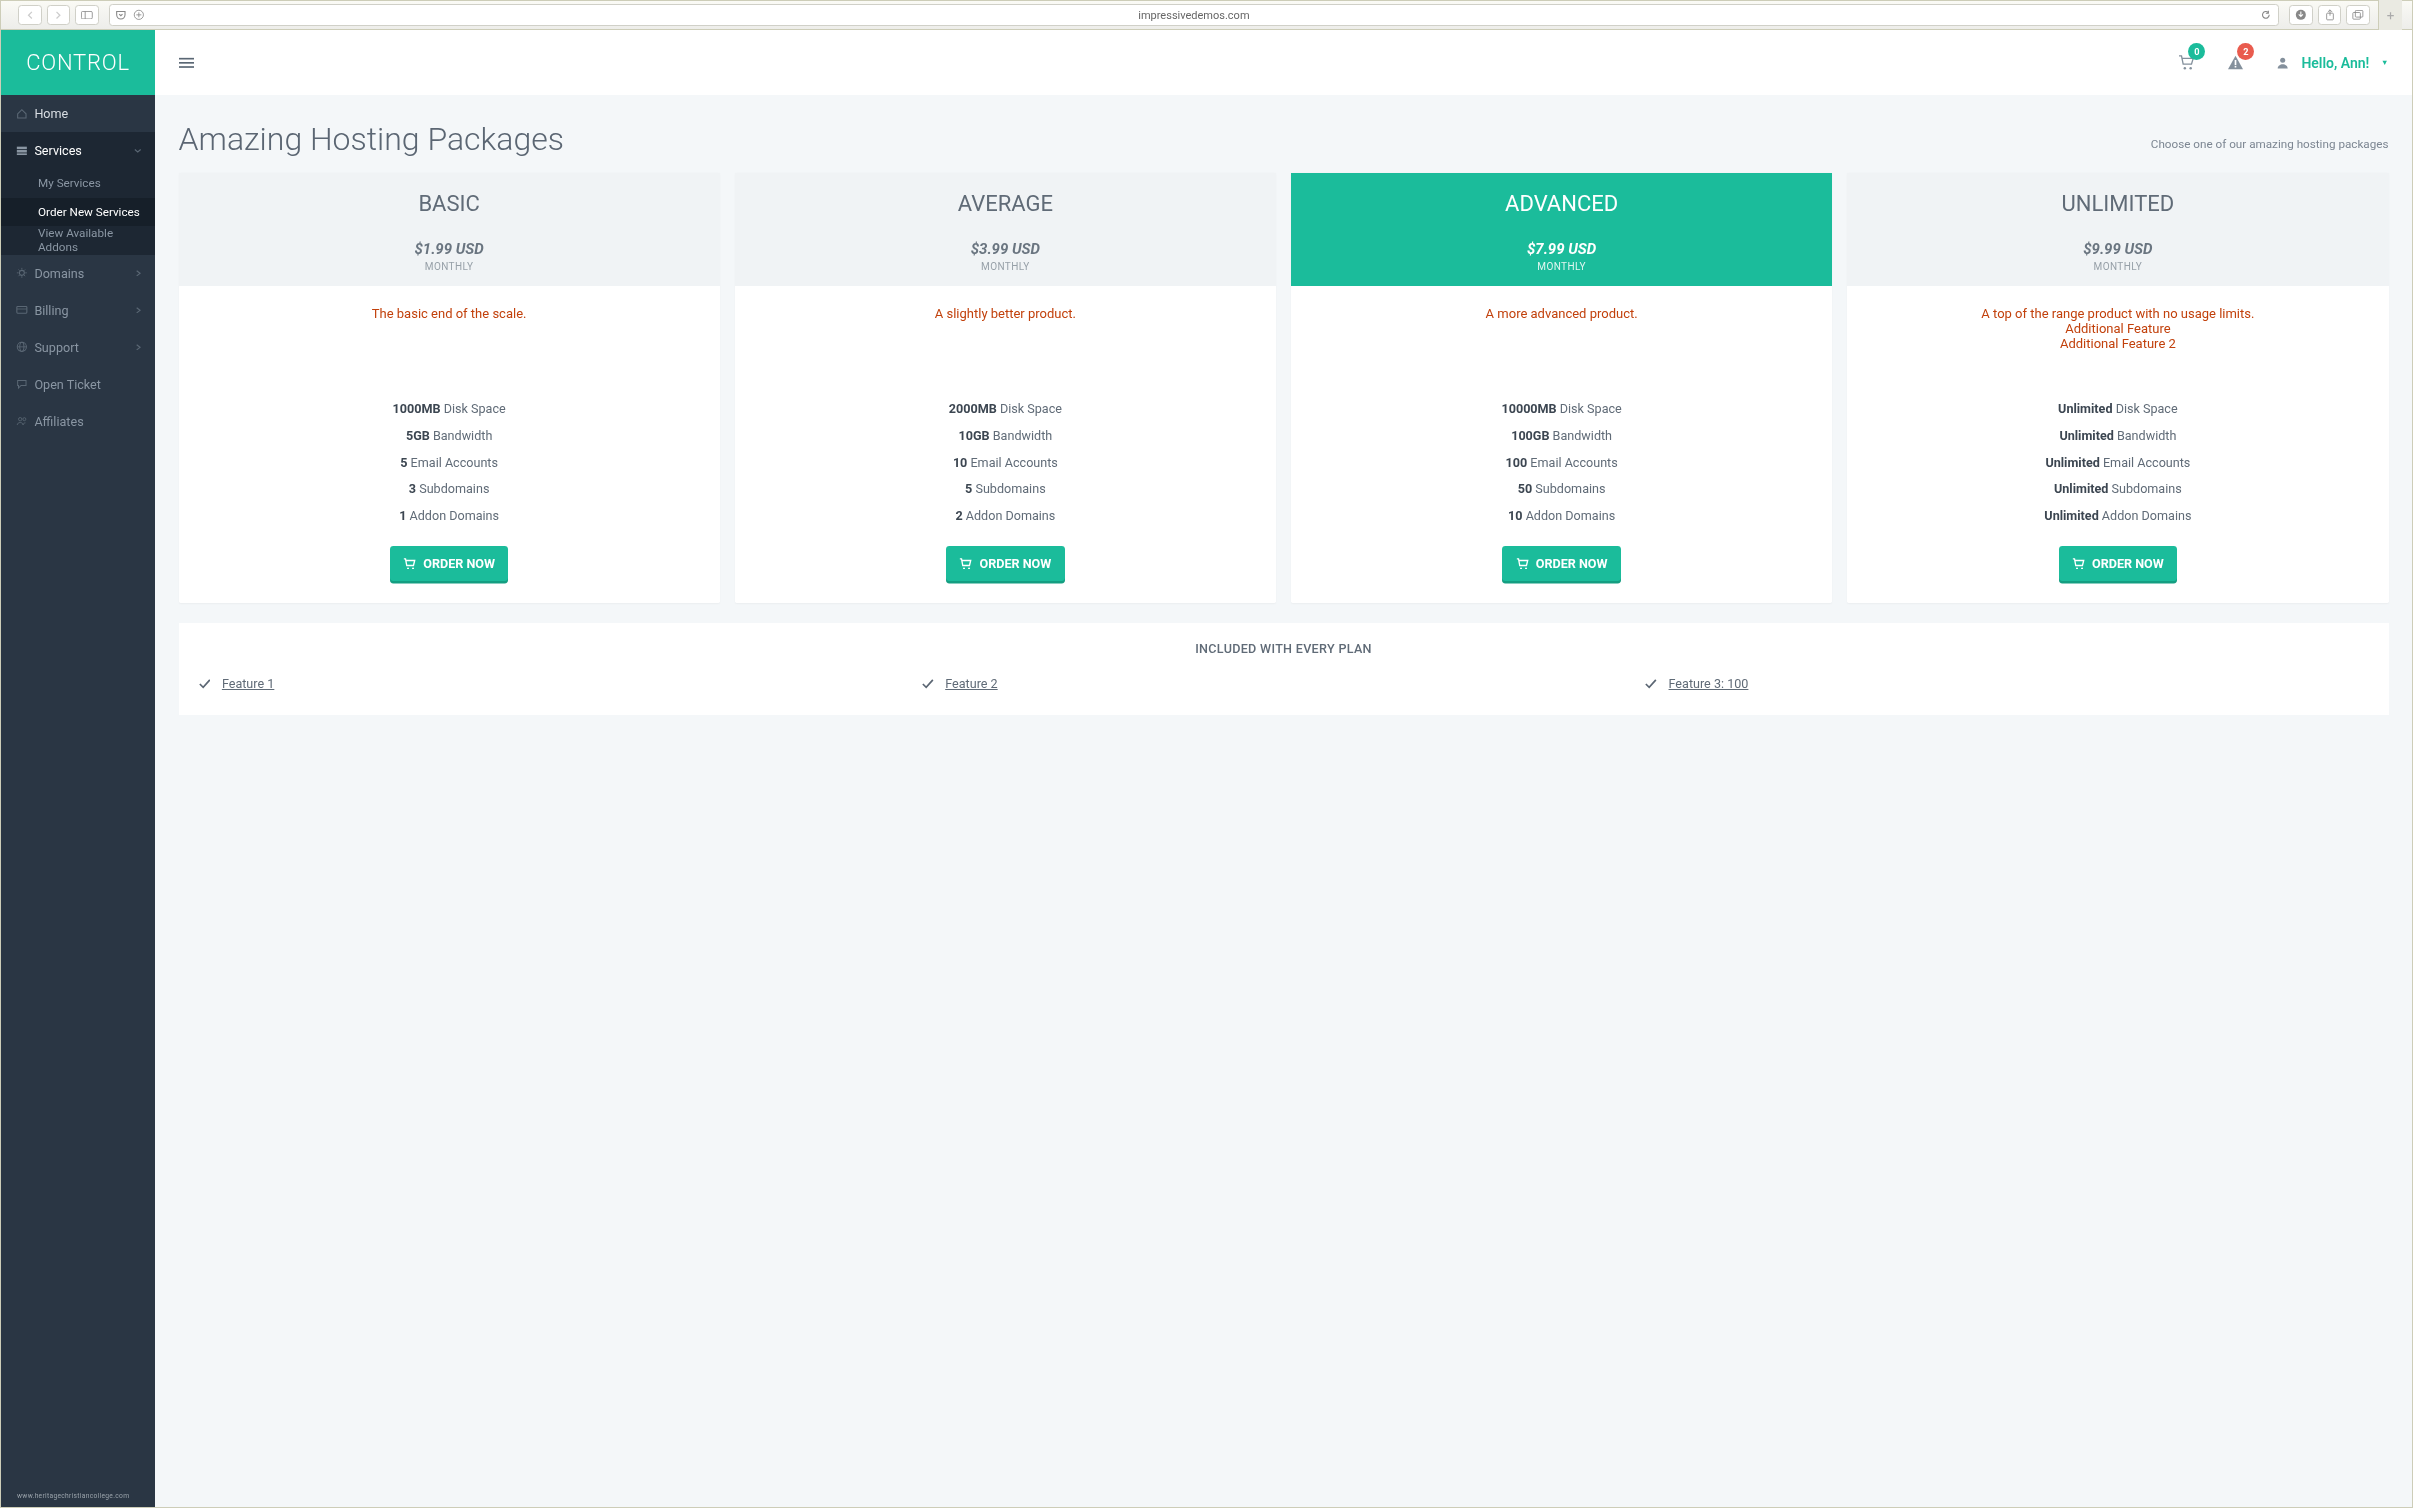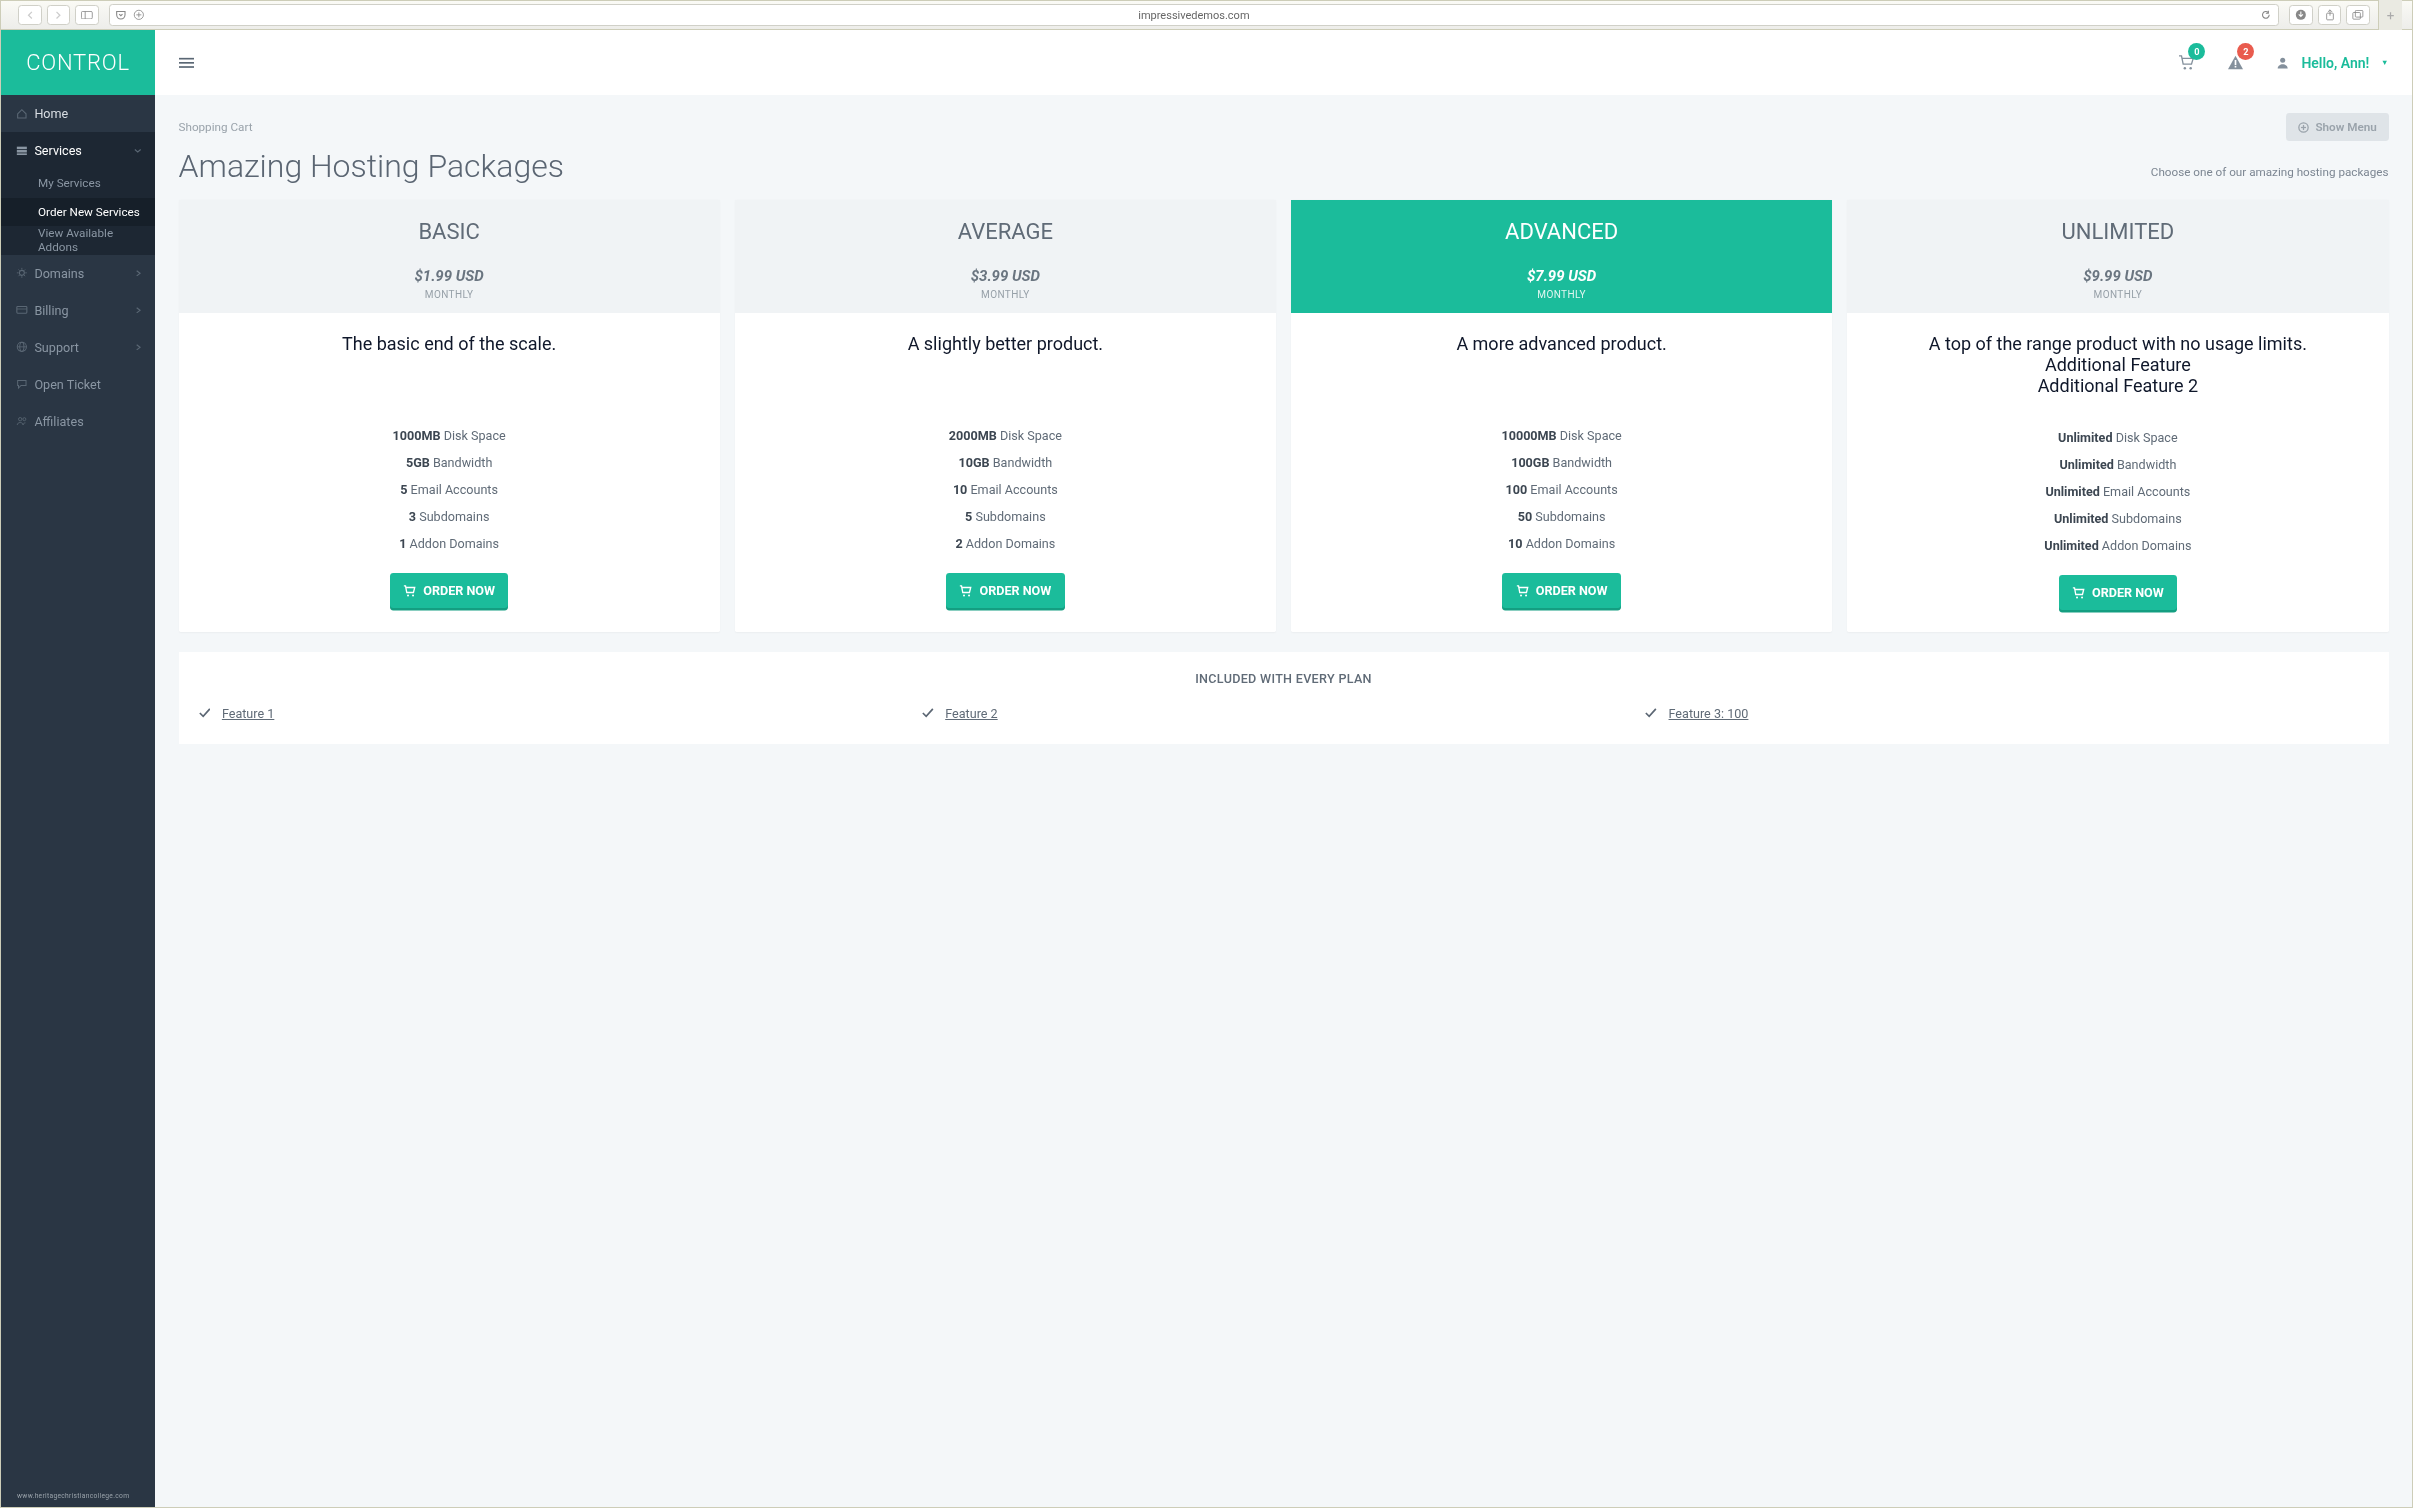--- a/index.html
+++ b/index.html
@@ -172,21 +172,21 @@
   padding-bottom: 22px;
 }
 .plan-head { padding: 18.4px 11.7px 13.4px; background: #f0f3f5; }
 .plan-head.featured { background: #1bbc9b; }
 .plan-name { font-size: 22px; font-weight: 400; color: #606b77; }
 .plan-head.featured .plan-name { color: #fff; }
 .plan-price { margin-top: 23.5px; font-style: italic; font-weight: 700; font-size: 15px; color: #6a7580; }
 .plan-head.featured .plan-price { color: #fff; }
 .plan-period { font-size: 10px; color: #97a0a8; margin-top: 3.4px; letter-spacing: 0.4px; }
 .plan-head.featured .plan-period { color: #e1f6f0; }
-.plan-desc { padding: 20px 15px; font-size: 18px; color: #0f172a; min-height: 101px; }
+.plan-desc { padding: 20px 15px; font-size: 13px; color: #c2410c; min-height: 101px; }
 .plan-desc .line { display: block; }
 .plan-specs { padding: 8.4px 15px 17px; }
 .spec { font-size: 12.6px; color: #606b77; padding: 5.9px 0; }
 .spec b { color: #3c4651; font-weight: 700; }
 .order-btn {
   align-self: center;
   background: #1bbc9b;
   color: #fff;
   border: none;
   border-radius: 3.4px;
@@ -428,33 +428,20 @@
                 <path d="M2 15c0-3 3-5 6-5s6 2 6 5" fill="#84909c"></path>
               </svg>
           </span>
           <span class="greet">Hello, Ann!</span>
           <span class="caret">▼</span>
         </div>
       </div>
     </div>
 
     <div class="content">
-      <div class="crumb-row">
-        <span class="crumb">Shopping Cart</span>
-        <button class="show-menu-btn">
-          <span style="display:inline-flex;vertical-align:middle;margin-right:3.4px;">
-            <svg width="11" height="11" viewBox="0 0 13 13">
-                <circle cx="6.5" cy="6.5" r="5.5" fill="none" stroke="#9aa3ab" stroke-width="1.5"></circle>
-                <line x1="6.5" y1="3.5" x2="6.5" y2="9.5" stroke="#9aa3ab" stroke-width="1.5"></line>
-                <line x1="3.5" y1="6.5" x2="9.5" y2="6.5" stroke="#9aa3ab" stroke-width="1.5"></line>
-              </svg>
-          </span>
-          <span>Show Menu</span>
-        </button>
-      </div>
       <div class="title-row">
         <h1 class="page-title">Amazing Hosting Packages</h1>
         <span class="subtitle">Choose one of our amazing hosting packages</span>
       </div>
 
       <div class="plans" id="plans-container">
           <div class="plan">
             <div class="plan-head">
               <div class="plan-name">BASIC</div>
               <div class="plan-price">$1.99 USD</div>

